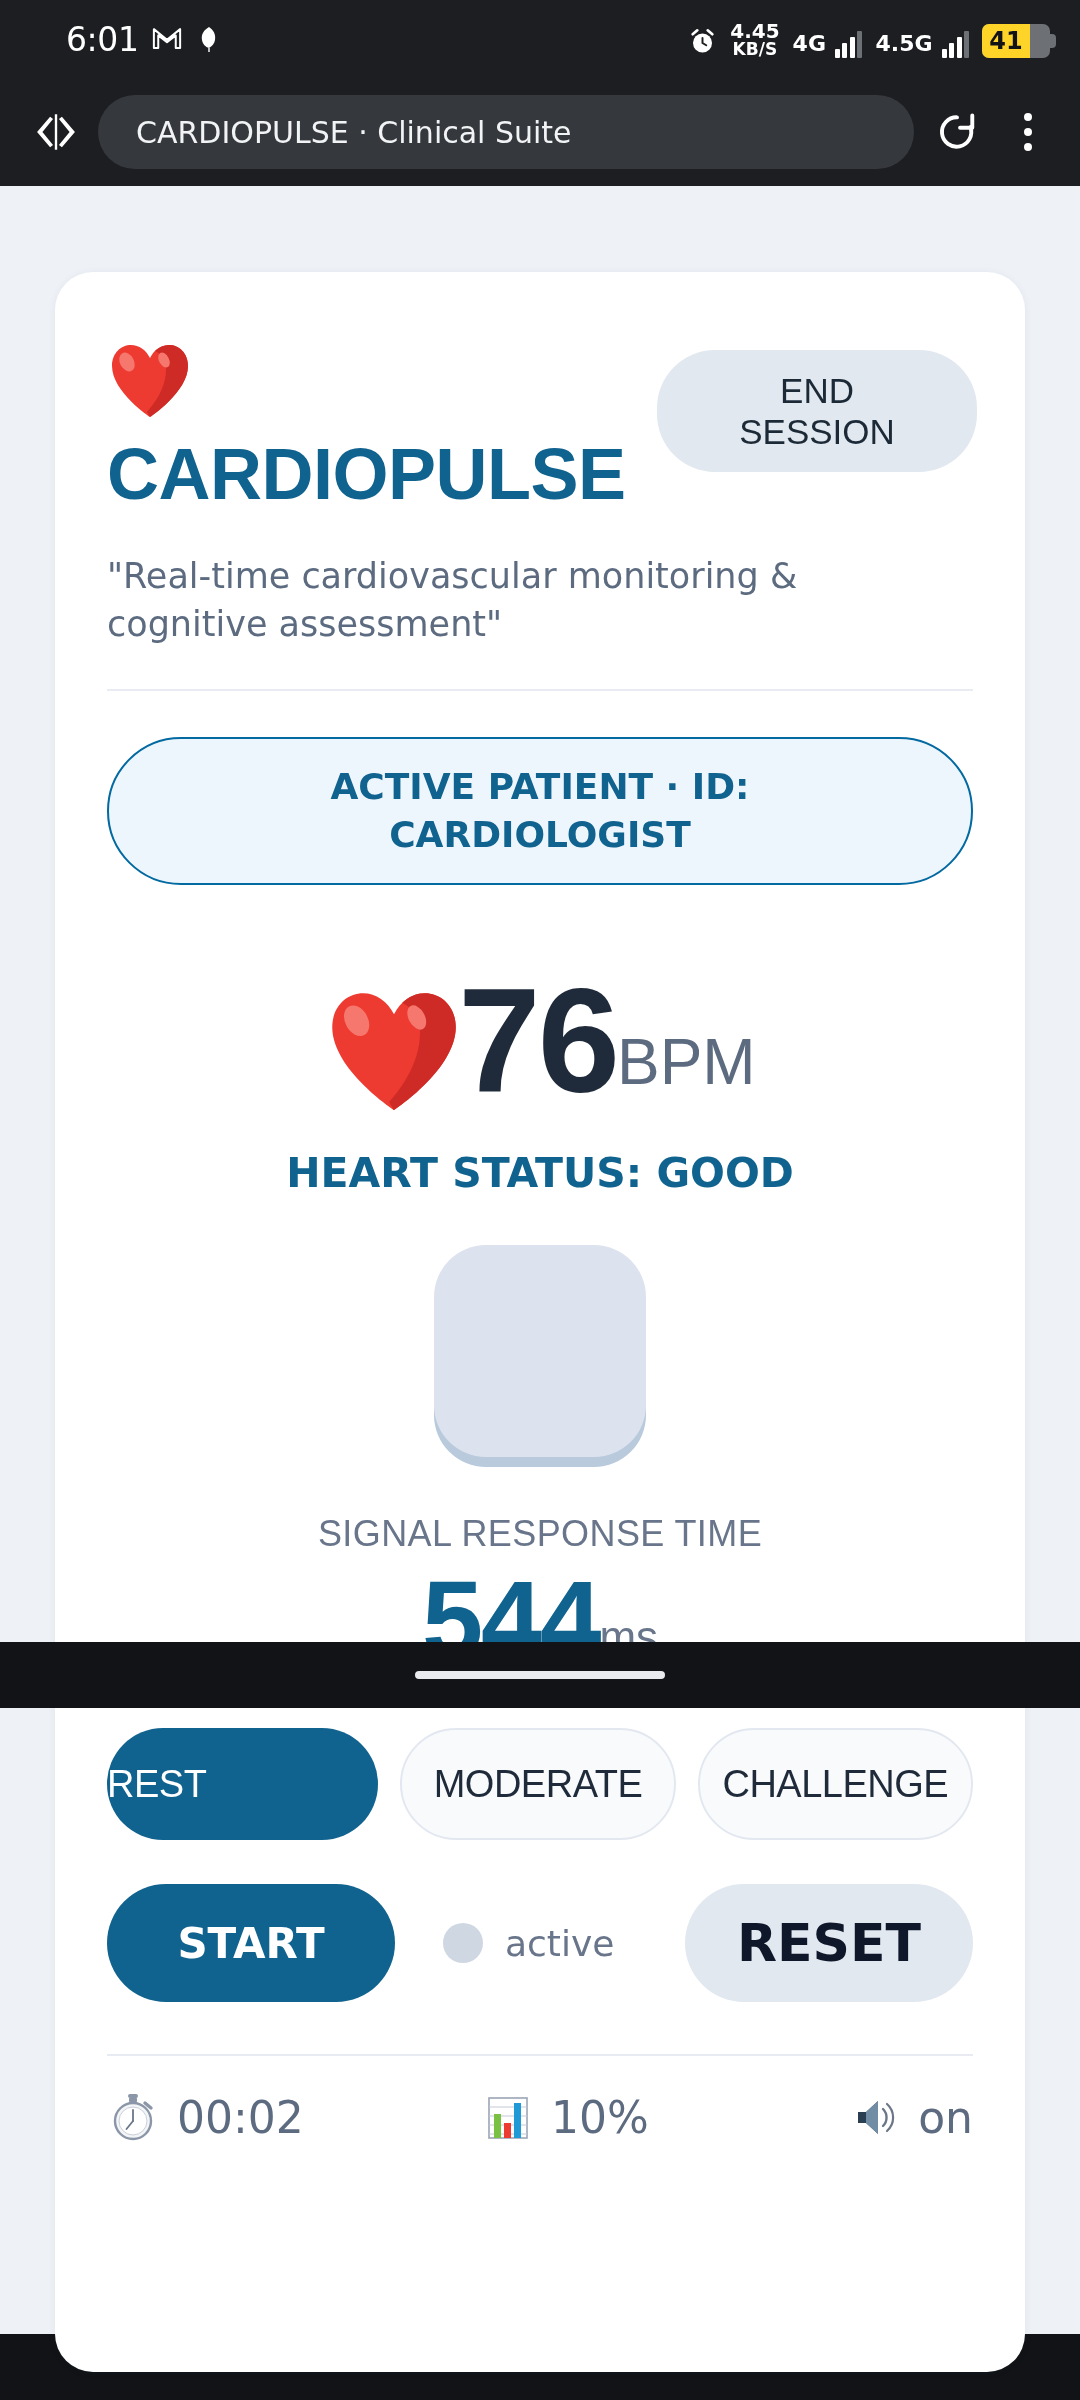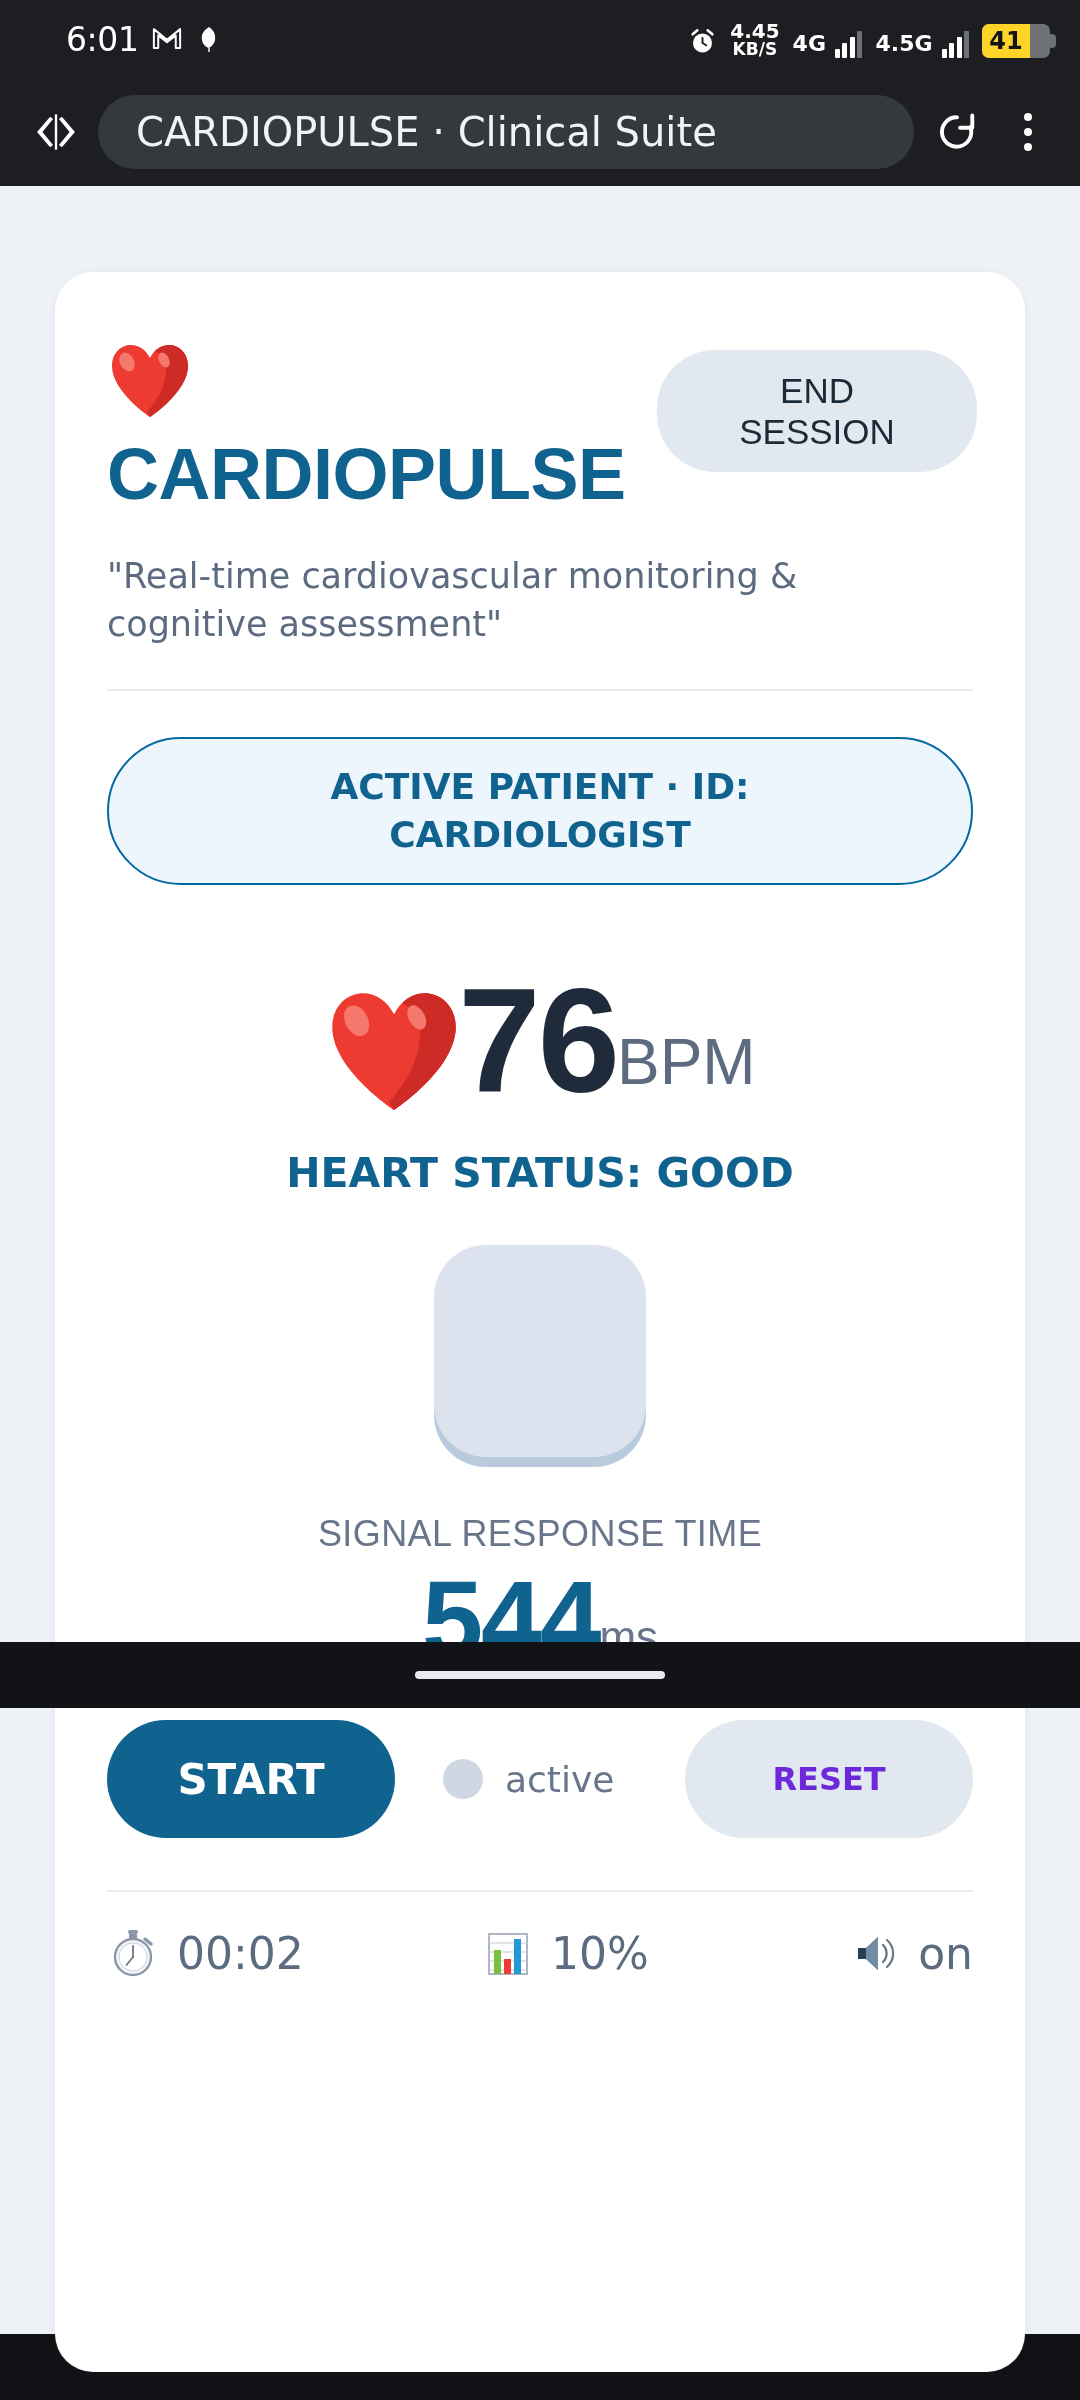--- a/index.html
+++ b/index.html
@@ -53,21 +53,21 @@
   .browserbar {
     position: absolute; top: 78px; left: 0; width: 1080px; height: 108px;
     background: #1c1e22; display: flex; align-items: center; padding: 0 24px 0 14px;
   }
   .bb-icon { width: 84px; display: flex; align-items: center; justify-content: center; }
   .urlbar {
     flex: 1; height: 74px; background: #35383d; border-radius: 37px;
     display: flex; align-items: center; padding: 0 38px;
   }
   .urlbar span {
-    color: #f2f3f5; font-size: 40px; font-family: "DejaVu Sans", sans-serif;
+    color: #f2f3f5; font-size: 30px; font-family: "DejaVu Sans", sans-serif;
     white-space: nowrap; overflow: hidden; text-overflow: ellipsis;
   }
   .bb-reload { width: 86px; display:flex; align-items:center; justify-content:center; }
   .bb-menu { width: 56px; display:flex; flex-direction:column; align-items:center; gap:7px; }
   .bb-menu i { width: 8px; height: 8px; border-radius: 50%; background: #fff; display:block; }
 
   
   .page {
     position: absolute; top: 186px; left: 0; width: 1080px; height: 2148px;
     background: #eef1f6; padding: 0 55px;
@@ -161,21 +161,21 @@
   .btn-start {
     width: 288px; height: 118px; border-radius: 59px; background: #10628f;
     color: #fff; font-size: 42px; font-weight: 700; display: flex;
     align-items: center; justify-content: center; font-family: "DejaVu Sans", sans-serif;
   }
   .status-dot-wrap { display: flex; align-items: center; gap: 22px; margin-left: 48px; }
   .status-dot { width: 40px; height: 40px; border-radius: 50%; background: #cfd7e3; }
   .status-text { font-size: 36px; color: #68758a; font-family: "DejaVu Sans", sans-serif; }
   .btn-reset {
     margin-left: auto; width: 288px; height: 118px; border-radius: 59px;
-    background: #e2e8f0; color: #6d28d9; font-size: 32px; font-weight: 700;
+    background: #e2e8f0; color: #0f172a; font-size: 52px; font-weight: 700;
     display: flex; align-items: center; justify-content: center;
     font-family: "DejaVu Sans", sans-serif;
   }
 
   
   .foot-div { height: 2px; background: #e8ecf2; margin: 52px 0 0 0; }
   .footstats { display: flex; align-items: flex-end; margin-top: 34px; }
   .fs { display: flex; align-items: center; gap: 16px; }
   .fs:nth-child(1){ width: 300px; }
   .fs:nth-child(2){ flex:1; justify-content:center; }
@@ -319,20 +319,31 @@
         <div class="pad-wrap">
           <div class="pad"></div>
         </div>
 
         <div class="rt-label">SIGNAL RESPONSE TIME</div>
         <div class="rt-row">
           <span class="rt-num">544</span>
           <span class="rt-unit">ms</span>
         </div>
 
+        <div class="pills">
+          <div class="pill active overflow">
+            <span>REST</span>
+          </div>
+          <div class="pill idle">
+            <span>MODERATE</span>
+          </div>
+          <div class="pill idle">
+            <span>CHALLENGE</span>
+          </div>
+        </div>
 
         <div class="actions">
           <div class="btn-start">START</div>
           <div class="status-dot-wrap">
             <span class="status-dot"></span>
             <span class="status-text">active</span>
           </div>
           <div class="btn-reset">RESET</div>
         </div>
 

